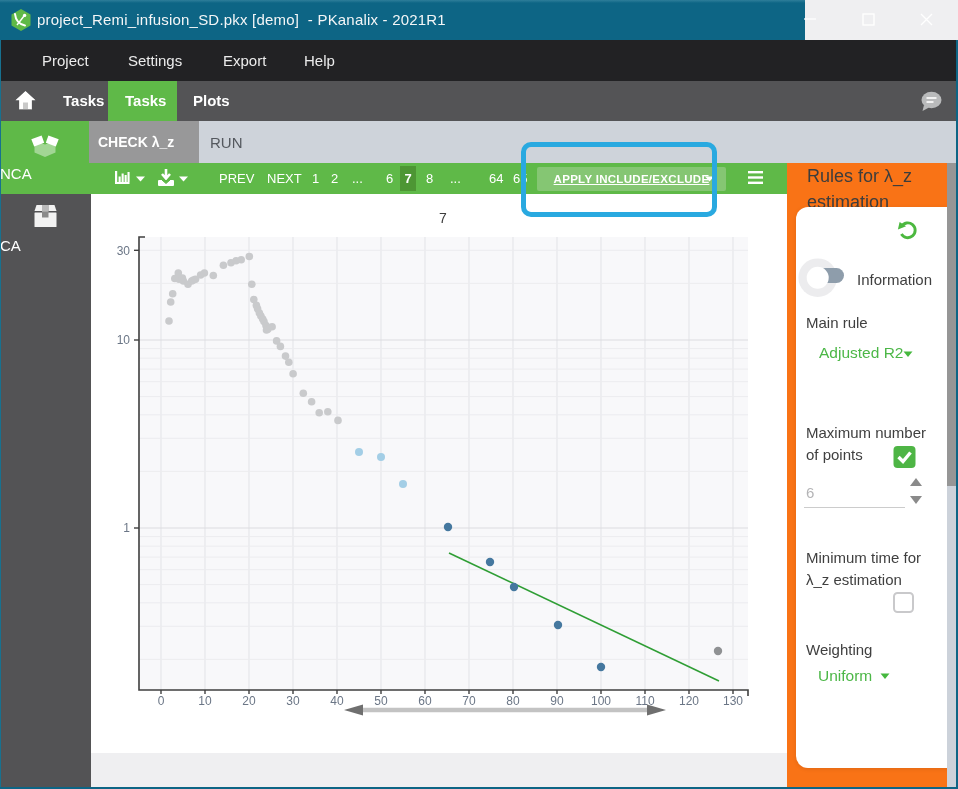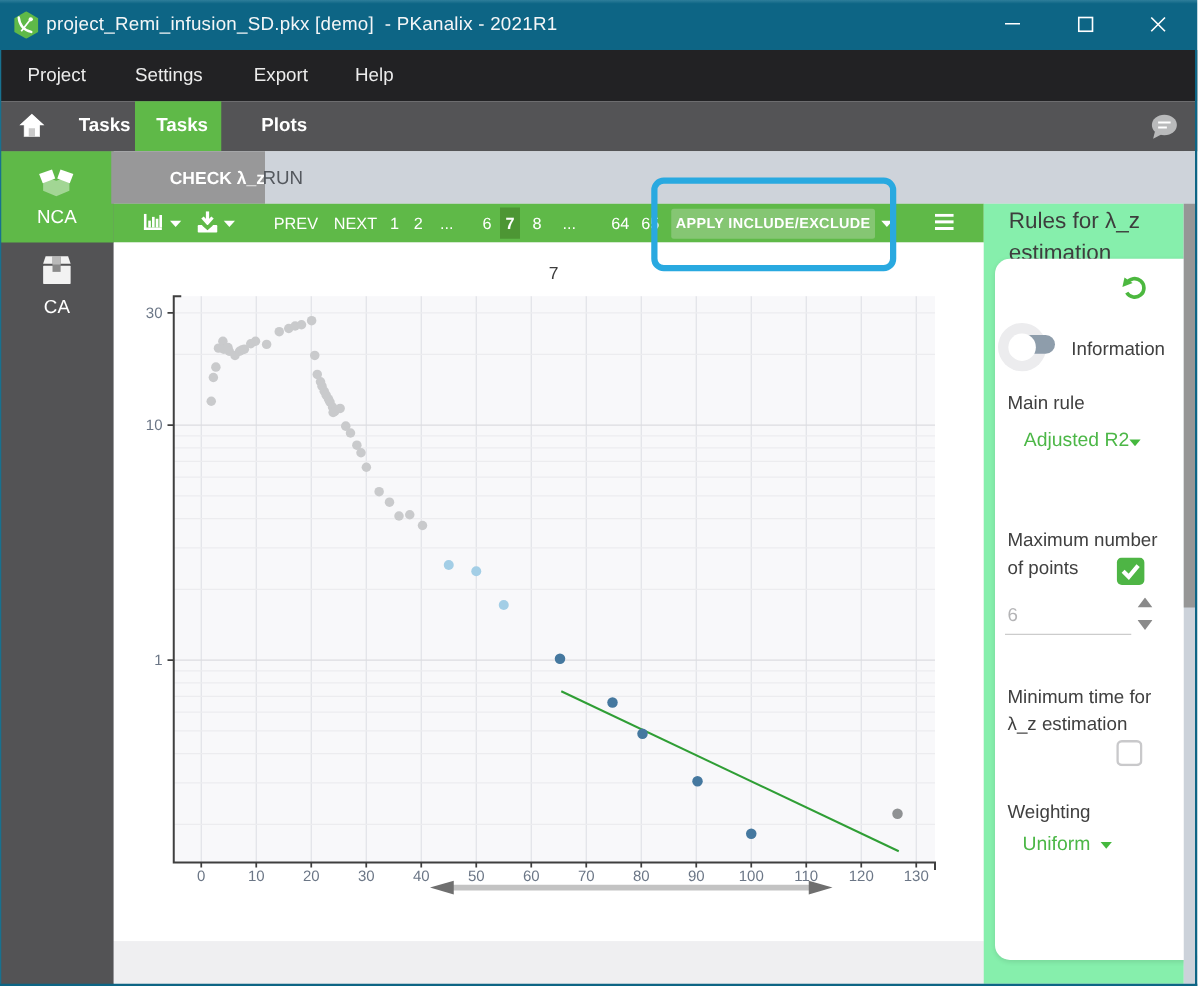--- a/index.html
+++ b/index.html
@@ -1,45 +1,45 @@
 <!DOCTYPE html>
 <html><head><meta charset="utf-8"><style>
 * { margin:0; padding:0; box-sizing:border-box; }
 html,body { width:958px; height:789px; overflow:hidden; font-family:"Liberation Sans", sans-serif; }
 .abs { position:absolute; }
 #win { position:relative; width:958px; height:789px; background:#efeff1; }
 
-#titlebar { left:0; top:0; width:958px; height:40px; background:linear-gradient(#2e7e9a 0px, #0d6585 3px); }
+#titlebar { left:0; top:0; width:805px; height:40px; background:linear-gradient(#2e7e9a 0px, #0d6585 3px); }
 #titlebar .title { position:absolute; left:37px; top:11px; font-size:15px; color:#f4f6f7; letter-spacing:0.2px; }
 
 #menubar { left:0; top:40px; width:958px; height:41px; background:#222224; }
-#menubar span { position:absolute; top:12px; font-size:15px; color:#ececec; }
+#menubar span { position:absolute; top:12px; font-size:15px; color:#ececec;margin-left:20px; }
 
 #tabbar { left:0; top:81px; width:958px; height:40px; background:#545456; color:#fff; }
 #tabbar .t { position:absolute; top:11px; font-size:15px; font-weight:bold; color:#fff; }
 #taskstab { position:absolute; left:108px; top:0; width:69px; height:40px; background:#5fb948; }
 
 #substrip { left:91px; top:121px; width:865px; height:42px; background:#ced3da; }
-#checktab { position:absolute; left:-2px; top:0; width:123px; height:42px; background:#989899; color:#fff; font-weight:bold; font-size:14px; text-align:right; line-height:42px; text-indent:9px; }
+#checktab { position:absolute; left:-2px; top:0; width:110px; height:42px; background:#989899; color:#fff; font-weight:bold; font-size:14px; text-align:left; line-height:42px; text-indent:9px; }
 #runtab { position:absolute; left:119px; top:13px; font-size:15px; color:#54585e;text-align:center; }
 
 #toolbar { left:91px; top:163px; width:696px; height:31px; background:#5fb948; color:#fff; }
 #toolbar .tt { position:absolute; top:8px; font-size:13px; font-weight:normal; color:#fff; }
 #page7 { position:absolute; left:309px; top:3px; width:16px; height:25px; background:#4d9634; text-align:center; line-height:25px; font-size:13px; font-weight:bold; }
-#applybtn { position:absolute; left:446px; top:4px; width:163px; height:24px; background:#85c673; border-radius:2px; text-align:center; line-height:24px; font-size:11.5px; font-weight:bold; letter-spacing:0.3px; white-space:nowrap; }
+#applybtn { position:absolute; left:446px; top:4px; width:189px; height:24px; background:#85c673; border-radius:2px; text-align:center; line-height:24px; font-size:11.5px; font-weight:bold; letter-spacing:0.3px; white-space:nowrap;text-decoration:underline; }
 
 #sidebar { left:0; top:121px; width:91px; height:668px; background:#535355; }
 #ncablock { position:absolute; left:0; top:0; width:91px; height:73px; background:#5fb948; }
-.sblabel { position:absolute; width:91px; text-align:center; color:#fff; font-size:15px; }
+.sblabel { position:absolute; width:91px; text-align:left; color:#fff; font-size:15px; }
 
 #plotwrap { left:91px; top:194px; width:696px; height:559px; background:#fff; }
 
 #bottomstrip { left:91px; top:753px; width:696px; height:34px; background:#efeff1; }
 
-#rpanel { left:787px; top:163px; width:160px; height:624px; background:#86efac; }
+#rpanel { left:787px; top:163px; width:160px; height:624px; background:#f97316; }
 #rpanel h1 { position:absolute; left:20px; top:0px; font-size:18px; font-weight:normal; color:#3d3d3d; line-height:26px; width:140px; }
 #card { position:absolute; left:9px; top:44px; width:166px; height:561px; background:#fff; border-radius:12px; box-shadow:0 1px 4px rgba(0,0,0,0.10); }
 .lbl { position:absolute; font-size:15px; color:#404040; line-height:22px; }
 .grn { position:absolute; font-size:15.5px; color:#4cb747; }
 
 #sbtrack { left:947px; top:163px; width:9px; height:624px; background:#ccd2da; }
 #sbthumb { position:absolute; left:0; top:0; width:9px; height:323px; background:#969696; }
 #scorner { left:947px; top:121px; width:9px; height:42px; background:#ced3da; }
 
 #bleft { left:0; top:40px; width:1px; height:749px; background:#17718f; }
@@ -78,21 +78,21 @@
 </div>
 
 <div class="abs" id="tabbar">
   <div id="taskstab"></div>
   <svg class="abs" style="left:15px;top:9px" width="21" height="21" viewBox="0 0 21 21">
     <path d="M10.5,1.5 L20,10 H17 V19.5 H4 V10 H1 Z" fill="#c9c9c9"></path>
     <path d="M10.5,1 L20.5,10.2 H16.6 V19 H13 V12.5 H8 V19 H4.4 V10.2 H0.5 Z" fill="#fff"></path>
   </svg>
   <span class="t" style="left:63px">Tasks</span>
   <span class="t" style="left:125px">Tasks</span>
-  <span class="t" style="left:209px">Plots</span>
+  <span class="t" style="left:193px">Plots</span>
   <svg class="abs" style="left:920px;top:9px" width="22" height="22" viewBox="0 0 22 22">
     <ellipse cx="11.5" cy="10" rx="10" ry="8.2" fill="#b9babb"></ellipse>
     <path d="M4,15 L2.5,21 L9,17.5 Z" fill="#b9babb"></path>
     <line x1="6.5" y1="8" x2="16.5" y2="8" stroke="#fff" stroke-width="1.6"></line>
     <line x1="6.5" y1="12" x2="13.5" y2="12" stroke="#fff" stroke-width="1.6"></line>
   </svg>
 </div>
 
 <div class="abs" id="sidebar">
   <div id="ncablock">

